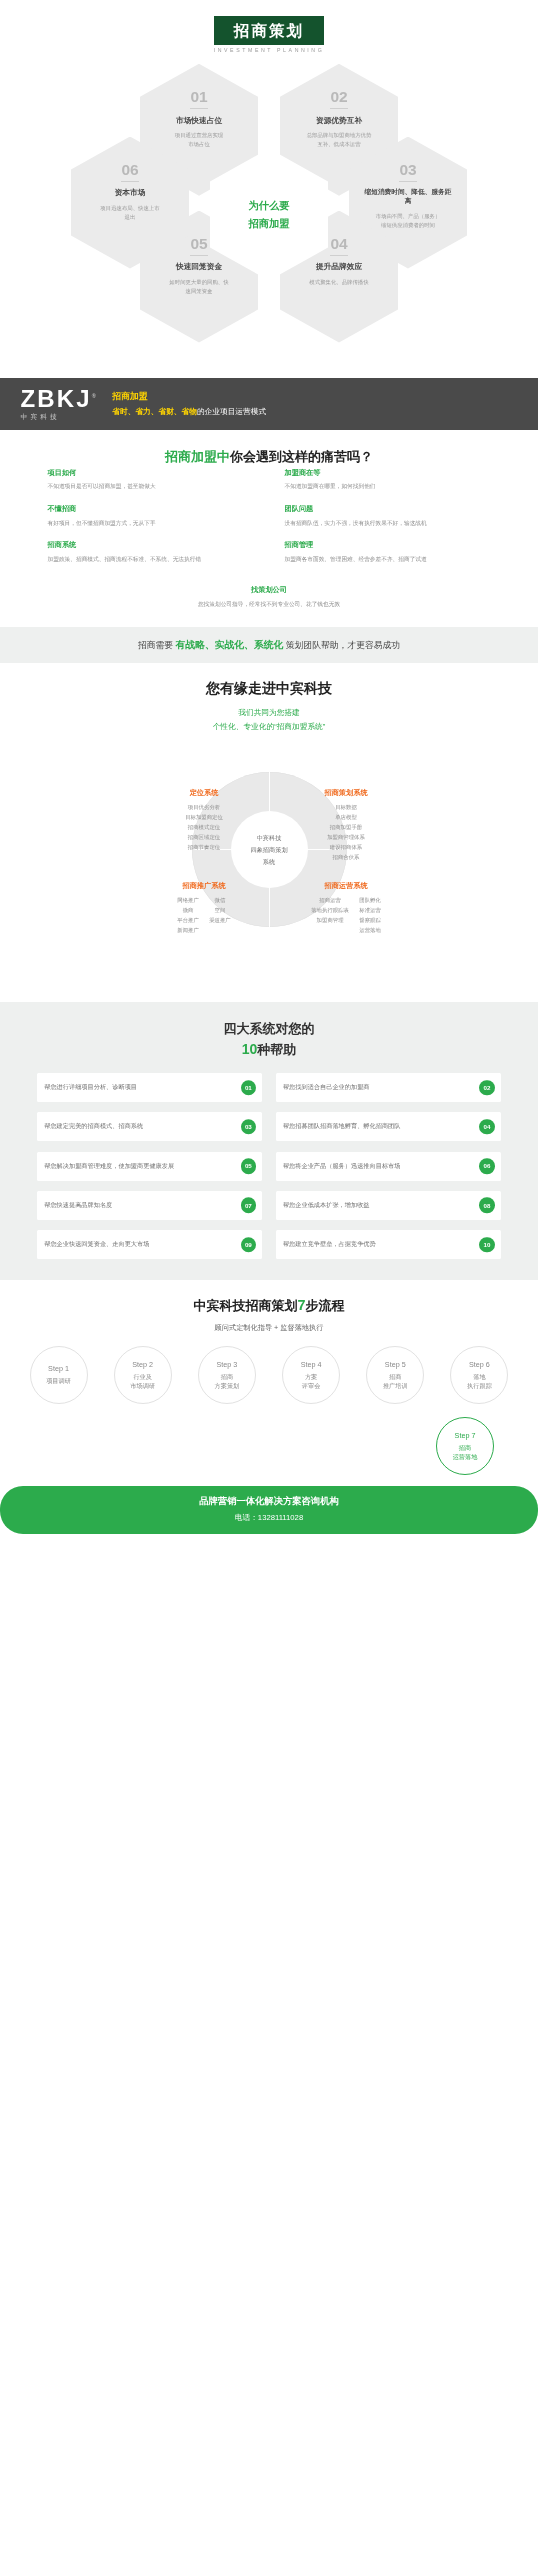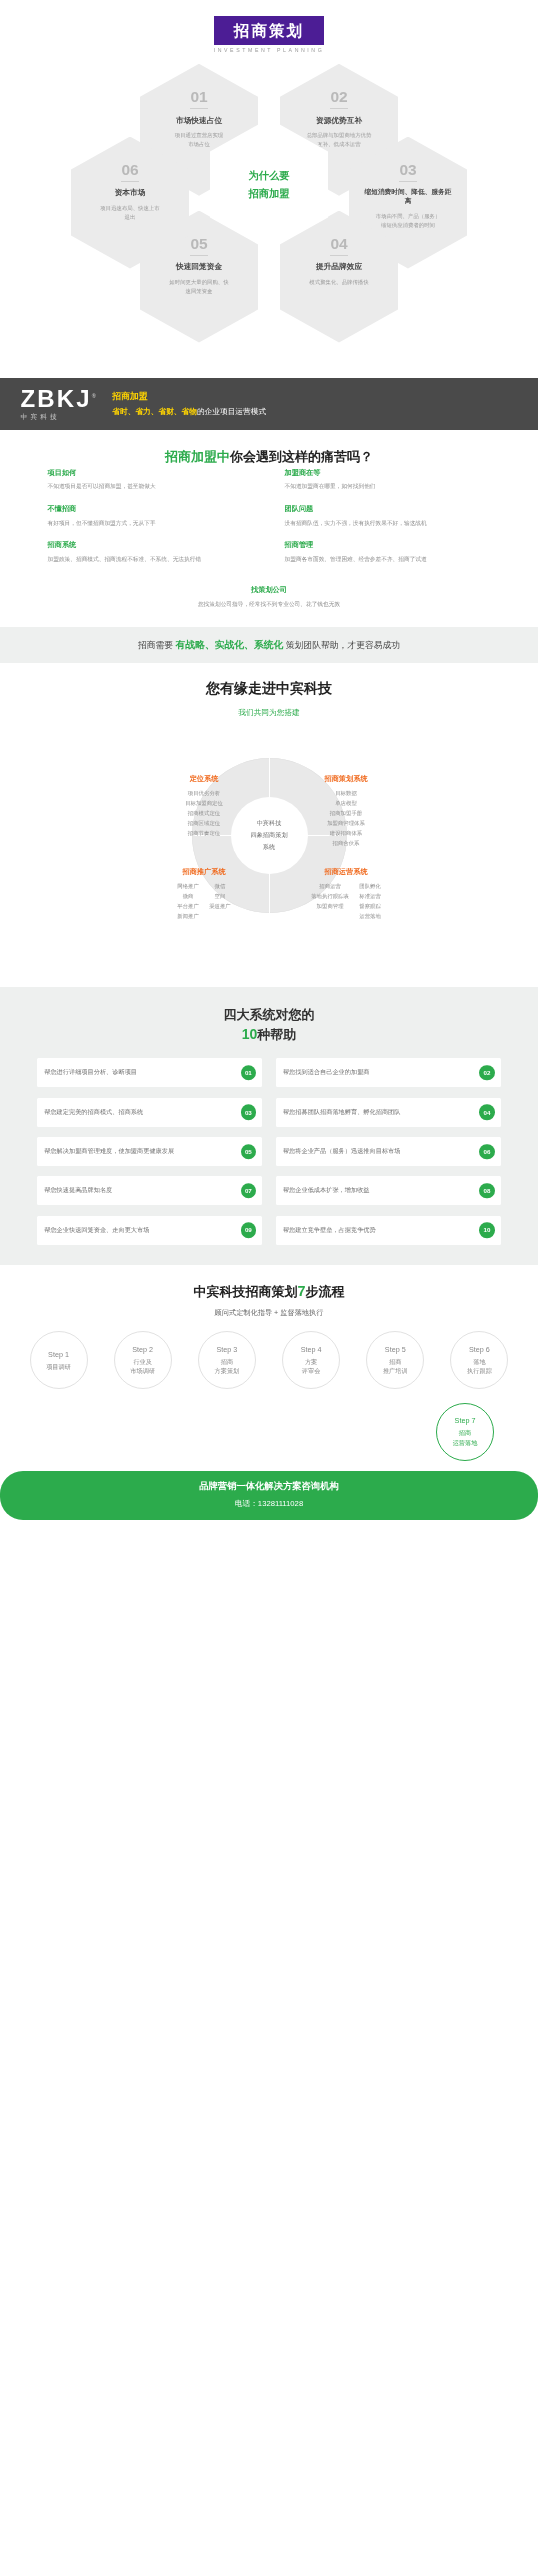--- a/index.html
+++ b/index.html
@@ -9,21 +9,21 @@
     background: #ffffff;
     color: #333;
   }
   .page { width: 538px; overflow: hidden; }
 
   
   .sec1 { background: #ffffff; padding: 15.5px 0 20.6px; position: relative; }
   .sec1-title-wrap { text-align: center; margin-bottom: 5.2px; }
   .sec1-title {
     display: inline-block;
-    background: #4c1d95;
+    background: #14532d;
     color: #fff;
     font-size: 15.5px;
     letter-spacing: 2.1px;
     padding: 5.2px 19.6px 3.1px;
     font-weight: bold;
   }
   .sec1-sub {
     display: block;
     text-align: center;
     font-size: 5.2px;
@@ -73,21 +73,21 @@
     line-height: 1.7;
   }
 
   
   .hx-01 { left: 140px; top: 5.2px; }
   .hx-02 { left: 280px; top: 5.2px; }
   .hx-03 { left: 349px; top: 78px; }
   .hx-04 { left: 280px; top: 152px; }
   .hx-05 { left: 140px; top: 152px; }
   .hx-06 { left: 71px; top: 78px; }
-  .hx-c  { left: 210px; top: 60px; }
+  .hx-c  { left: 210px; top: 90px; }
 
   
   .banner {
     background: #4a4a4a;
     height: 52px;
     display: flex;
     align-items: center;
     padding: 0 20.6px;
     position: relative;
   }
@@ -369,20 +369,21 @@
   <div class="strip">
     <span>招商需要</span>
     <span class="g">有战略、实战化、系统化</span>
     <span>策划团队帮助，才更容易成功</span>
   </div>
 
   <div class="sec5">
     <div class="sec5-h1">您有缘走进中宾科技</div>
     <div class="sec5-h2">
       <div>我们共同为您搭建</div>
+      <div>个性化、专业化的“招商加盟系统”</div>
     </div>
 
     <div class="donut-wrap">
       <div class="donut"></div>
       <div class="donut-lines"></div>
       <div class="donut-hole" style="white-space:pre-line">中宾科技
 四象招商策划
 系统</div>
 
       <div class="quad q-tl">

